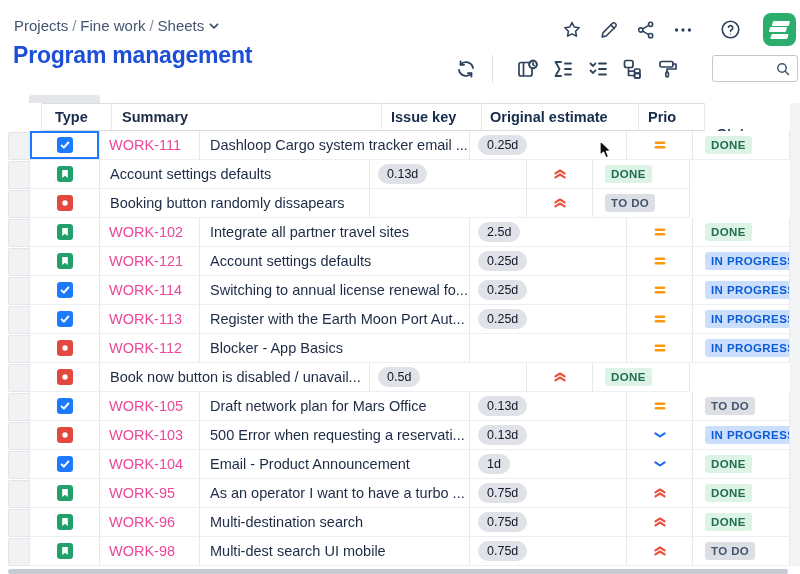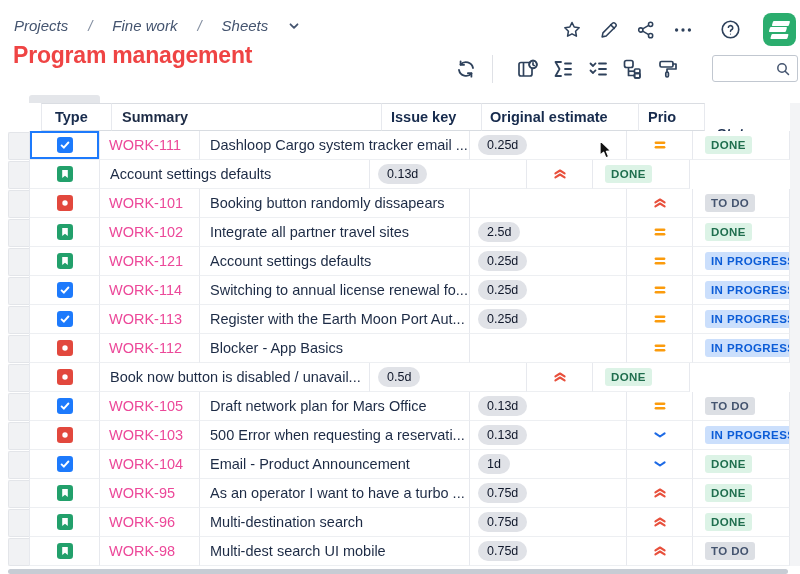--- a/index.html
+++ b/index.html
@@ -4,34 +4,34 @@
 <style>
   * { box-sizing: border-box; }
   html,body { margin:0; padding:0; }
   body {
     width:800px; height:574px; position:relative; overflow:hidden;
     background:#fff; color:#172B4D;
     font-family:"Liberation Sans", sans-serif;
   }
 
   
-  .breadcrumb { position:absolute; left:14px; top:16px; display:flex; align-items:center; gap:20px; font-size:15px; color:#44546F;font-style:italic; }
+  .breadcrumb { position:absolute; left:14px; top:16px; display:flex; align-items:center; gap:4px; font-size:15px; color:#44546F; }
   .crumb { white-space:nowrap; }
   .crumb-sep { color:#8590A2; }
   .crumb-chevron { display:flex; margin-left:-2px; margin-top:2px; }
 
   .top-actions { position:absolute; left:560px; top:13px; display:flex; align-items:center; gap:13px; }
   .action-icon { width:24px; height:24px; display:flex; align-items:center; justify-content:center; }
   .app-logo { width:33px; height:33px; border-radius:8px; background:#2BAD6E; margin-left:8px;
               display:flex; flex-direction:column; justify-content:center; align-items:center; gap:2px; }
   .app-logo .bar { width:17px; height:4.6px; background:#fff; border-radius:1px; transform:skewX(-16deg); }
   .app-logo .bar:nth-child(1){ transform:skewX(-16deg) translateX(1.5px); }
   .app-logo .bar:nth-child(2){ transform:skewX(-16deg) translateX(-1.5px); }
 
-  .page-title { position:absolute; left:13px; top:42px; font-size:23px; font-weight:700; color:#ef4444; letter-spacing:-0.2px; }
+  .page-title { position:absolute; left:13px; top:42px; font-size:23px; font-weight:700; color:#1d4ed8; letter-spacing:-0.2px; }
 
   
   .tool-refresh { position:absolute; left:454px; top:57px; width:24px; height:24px; }
   .tool-divider { position:absolute; left:492px; top:55px; width:1px; height:28px; background:#DFE1E6; }
   .tool-icons { position:absolute; left:516px; top:57px; display:flex; gap:11px; }
   .tool-icon { width:24px; height:24px; display:flex; align-items:center; justify-content:center; }
   .search-box { position:absolute; left:712px; top:55px; width:86px; height:27px;
                 border:1px solid #C1C7D0; border-radius:3px; background:#fff; display:flex; align-items:center; }
   .search-box input { border:none; outline:none; background:transparent; width:60px; height:22px;
                       margin-left:6px; font-size:13px; font-family:"Liberation Sans",sans-serif; color:#172B4D; }
@@ -268,21 +268,20 @@
   <div class="srow">
     <div class="gutter-cell"></div>
     <div class="cell col-type">
           <span class="type-icon">
             <svg viewBox="0 0 16 16">
               <rect width="16" height="16" rx="3.2" fill="#E2483D"></rect>
               <circle cx="8" cy="8" r="2.7" fill="#fff"></circle>
             </svg>
           </span>
         </div>
-    <div class="cell col-key">WORK-101</div>
     <div class="cell col-summary">Booking button randomly dissapears</div>
     <div class="cell col-est"></div>
     <div class="cell col-prio">
           <span class="prio-icon">
             <svg viewBox="0 0 16 16" fill="none" stroke="#E8503C" stroke-width="2.1" stroke-linecap="round" stroke-linejoin="round">
               <path d="M3.4 7.4L8 4.5l4.6 2.9"></path>
               <path d="M3.4 11.4L8 8.5l4.6 2.9"></path>
             </svg>
           </span>
         </div>

